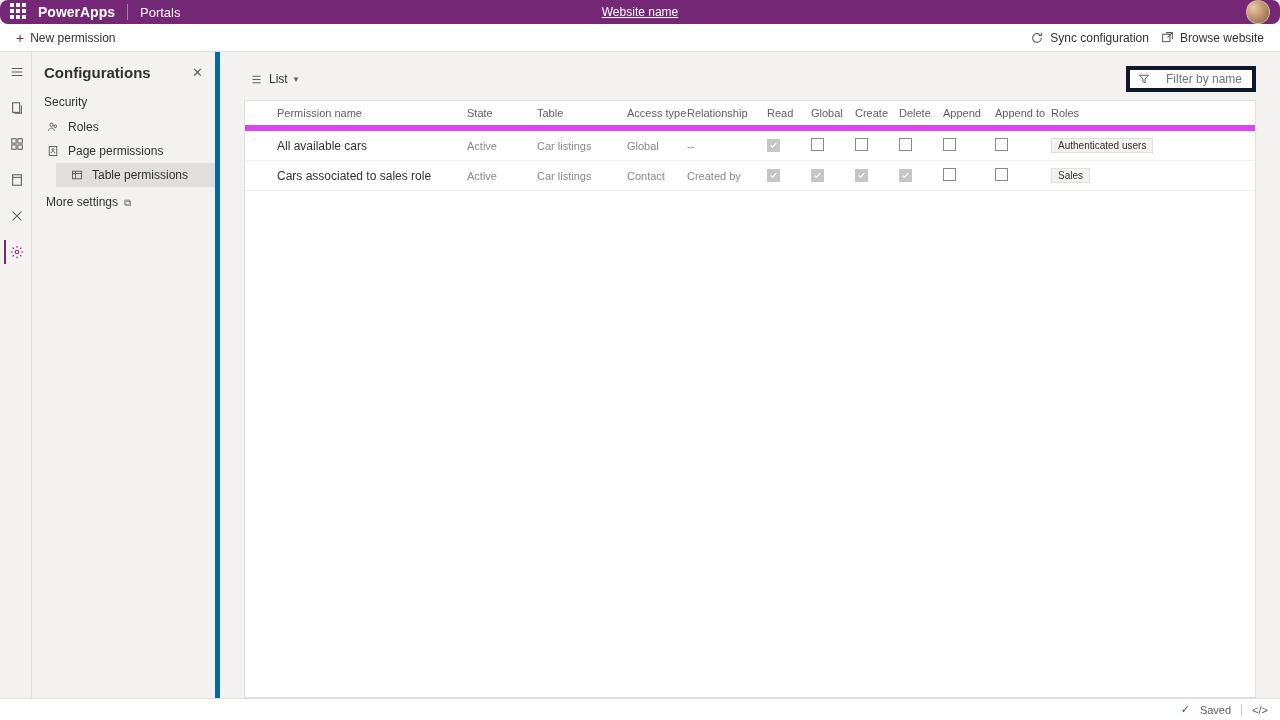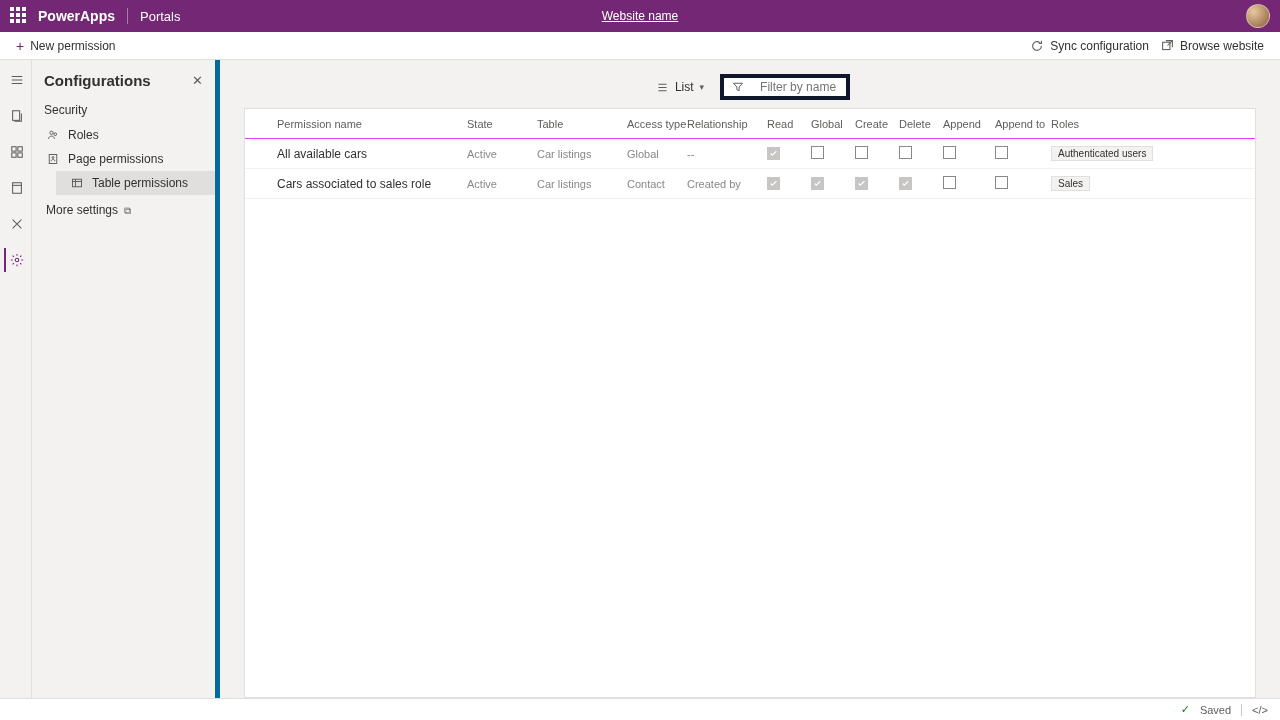--- a/index.html
+++ b/index.html
@@ -1,19 +1,19 @@
 <!DOCTYPE html>
 <html><head>
 <meta charset="utf-8">
 <style>
 * { margin:0; padding:0; box-sizing:border-box; font-family:"Segoe UI",Arial,sans-serif; }
 body { width:1280px; height:720px; overflow:hidden; background:#f3f2f1; display:flex; flex-direction:column; font-size:13px; color:#323130; }
 
 
-.topbar { height:32px; background:#742774; display:flex; align-items:center; color:#fff; padding:0 10px; }
+.topbar { height:24px; background:#742774; display:flex; align-items:center; color:#fff; padding:0 10px;border-radius:8px; }
 .waffle { width:18px; height:18px; display:grid; grid-template-columns:repeat(3,4px); grid-template-rows:repeat(3,4px); gap:2px; margin-right:10px; cursor:pointer; }
 .waffle span { background:#fff; }
 .brand { font-weight:600; font-size:14px; }
 .brand-div { width:1px; height:16px; background:rgba(255,255,255,.4); margin:0 12px; }
 .subbrand { font-size:13px; }
 .topbar-center { position:absolute; left:50%; transform:translateX(-50%); font-size:12px; color:#fff;text-decoration:underline; }
 .topbar-spacer { flex:1; }
 .avatar { width:24px; height:24px; border-radius:50%; background:radial-gradient(circle at 30% 30%,#e8c8a0,#8a5a3a); margin-left:auto; cursor:pointer; border:1px solid rgba(255,255,255,.4); }
 
 
@@ -39,30 +39,30 @@
 .close-x { cursor:pointer; color:#605e5c; font-size:13px; }
 .sec-label { font-size:12px; color:#323130; padding:4px 12px 6px 12px; font-weight:400;}
 .nav-item { display:flex; align-items:center; gap:8px; padding:5px 12px 5px 14px; font-size:12px; cursor:pointer; color:#323130; }
 .nav-item.selected { background:#e1dfdd;margin-left:24px; }
 .nav-ico{width:14px;color:#605e5c;display:inline-flex;justify-content:center;}
 .more-link{display:flex;align-items:flex-end;gap:6px;padding:8px 12px 5px 14px;font-size:12px;color:#323130;cursor:pointer;}
 .ext-ico{font-size:10px;color:#605e5c;}
 
 
 .content { flex:1; display:flex; flex-direction:column; padding:14px 24px 0 24px; background:#f3f2f1; min-width:0;}
-.content-toolbar{display:flex;justify-content:center;align-items:center;gap:10px;margin-bottom:8px;}
+.content-toolbar{display:flex;justify-content:space-between;align-items:center;gap:10px;margin-bottom:8px;}
 .view-btn{display:flex;align-items:center;gap:6px;font-size:12px;color:#323130;cursor:pointer;padding:4px 6px;}
 .caret{font-size:9px;color:#605e5c;}
 .filter-box{display:flex;align-items:center;gap:16px;border:4px solid #0f172a;background:#fff;height:26px;padding:0 8px;width:130px;}
 .filter-box input{border:none;outline:none;font-size:12px;width:100%;background:transparent;}
 .funnel{color:#605e5c;}
 
 .grid{flex:1;background:#fff;border:1px solid #e1dfdd;display:flex;flex-direction:column;min-height:0;}
 .gridhead,.gridrow{display:grid;grid-template-columns: 28px 190px 70px 90px 60px 80px 44px 44px 44px 44px 52px 56px 1fr; align-items:center;}
-.gridhead{height:30px;border-bottom:1px solid #d946ef;font-size:11px;color:#605e5c;}
+.gridhead{height:30px;border-bottom:6px solid #d946ef;font-size:11px;color:#605e5c;}
 .gridhead>div{padding:0 4px;white-space:nowrap;}
 .gridrow{height:30px;border-bottom:1px solid #f3f2f1;font-size:12px;}
 .gridrow>div{padding:0 4px;white-space:nowrap;overflow:hidden;text-overflow:ellipsis;}
 .muted{color:#8a8886;font-size:11px;}
 .cb{width:13px;height:13px;border:1px solid #8a8886;display:inline-flex;align-items:center;justify-content:center;background:#fff;}
 .cb.checked{background:#c8c6c4;border-color:#c8c6c4;color:#fff;}
 .cb.checked svg{width:9px;height:9px;}
 .chip{display:inline-block;font-size:10px;background:#f3f2f1;border:1px solid #e1dfdd;padding:1px 6px;color:#323130;}
 
 

